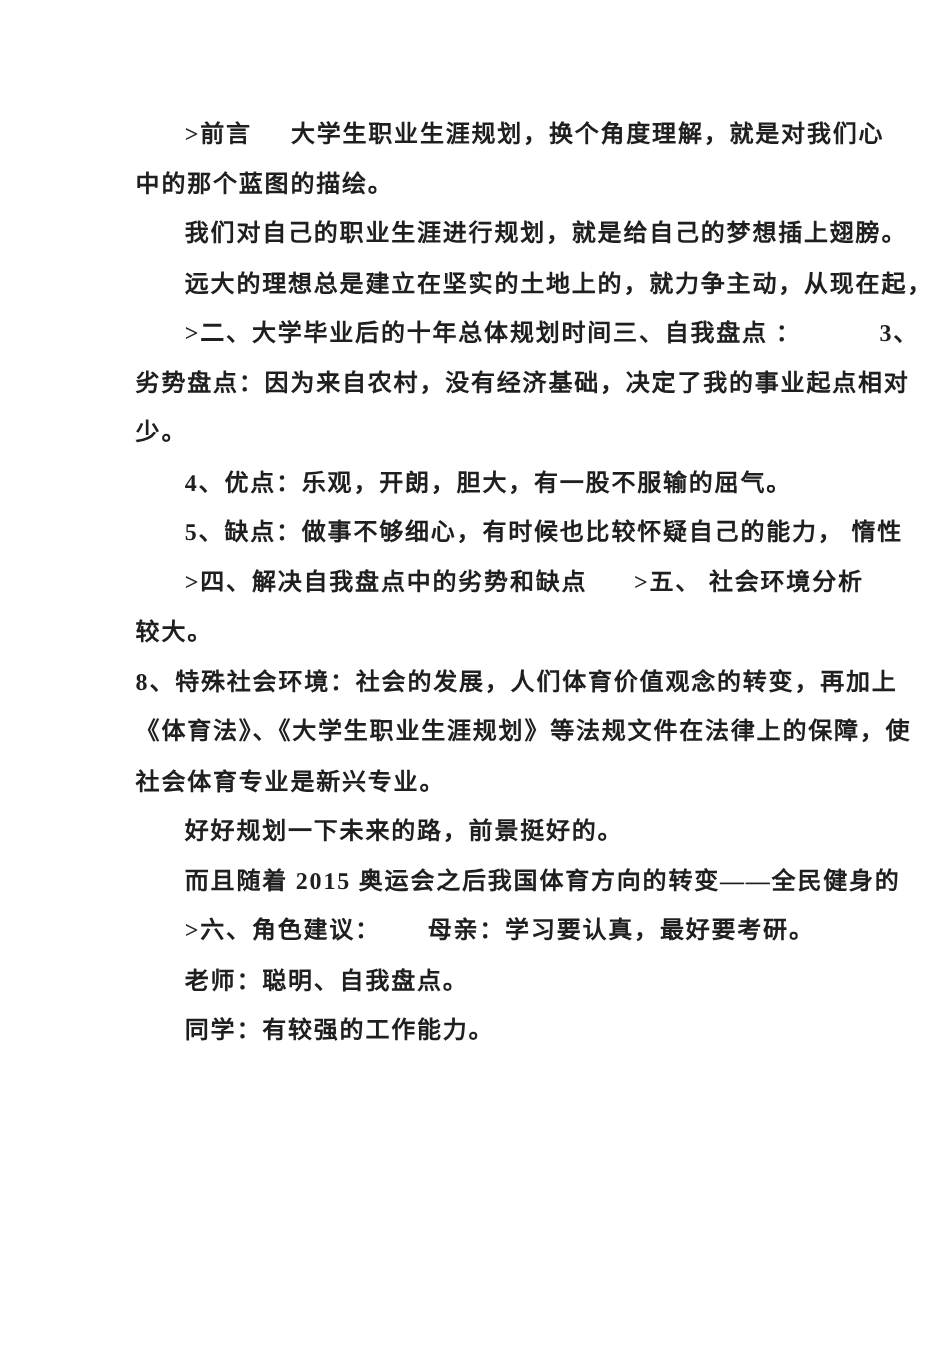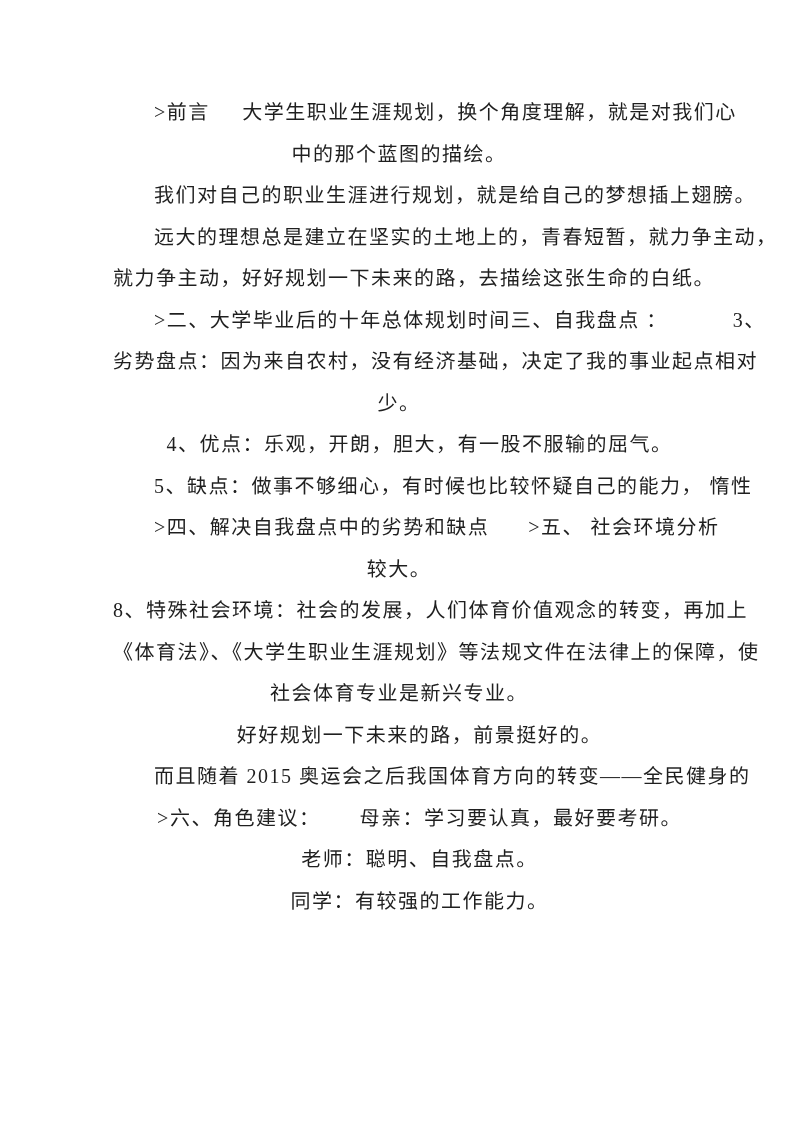--- a/index.html
+++ b/index.html
@@ -20,37 +20,35 @@
     color: #1f1f1f;
   }
   .doc-body {
     width: 100%;
   }
   .line {
     white-space: pre;
     line-height: 41.5px;
     height: 41.5px;
     letter-spacing: 1.5px;
-    font-weight: 400;
-    text-align: center;
+    font-weight: 700;
   }
   .line.ind {
     padding-left: 41px; 
   }
 </style>
 </head>
 <body>
 
 <div class="page">
   <div class="doc-body">
     <div class="line ind">&gt;前言     大学生职业生涯规划，换个角度理解，就是对我们心</div>
     <div class="line">中的那个蓝图的描绘。</div>
     <div class="line ind">我们对自己的职业生涯进行规划，就是给自己的梦想插上翅膀。</div>
-    <div class="line ind">远大的理想总是建立在坚实的土地上的，青春短暂，就力争主动，</div>
-    <div class="line">就力争主动，好好规划一下未来的路，去描绘这张生命的白纸。</div>
+    <div class="line ind">远大的理想总是建立在坚实的土地上的，就力争主动，从现在起，</div>
     <div class="line ind">&gt;二、大学毕业后的十年总体规划时间三、自我盘点 ：          3、</div>
     <div class="line">劣势盘点：因为来自农村，没有经济基础，决定了我的事业起点相对</div>
     <div class="line">少。</div>
     <div class="line ind">4、优点：乐观，开朗，胆大，有一股不服输的屈气。</div>
     <div class="line ind">5、缺点：做事不够细心，有时候也比较怀疑自己的能力， 惰性</div>
     <div class="line ind">&gt;四、解决自我盘点中的劣势和缺点      &gt;五、 社会环境分析</div>
     <div class="line">较大。</div>
     <div class="line">8、特殊社会环境：社会的发展，人们体育价值观念的转变，再加上</div>
     <div class="line">《体育法》、《大学生职业生涯规划》等法规文件在法律上的保障，使</div>
     <div class="line">社会体育专业是新兴专业。</div>

